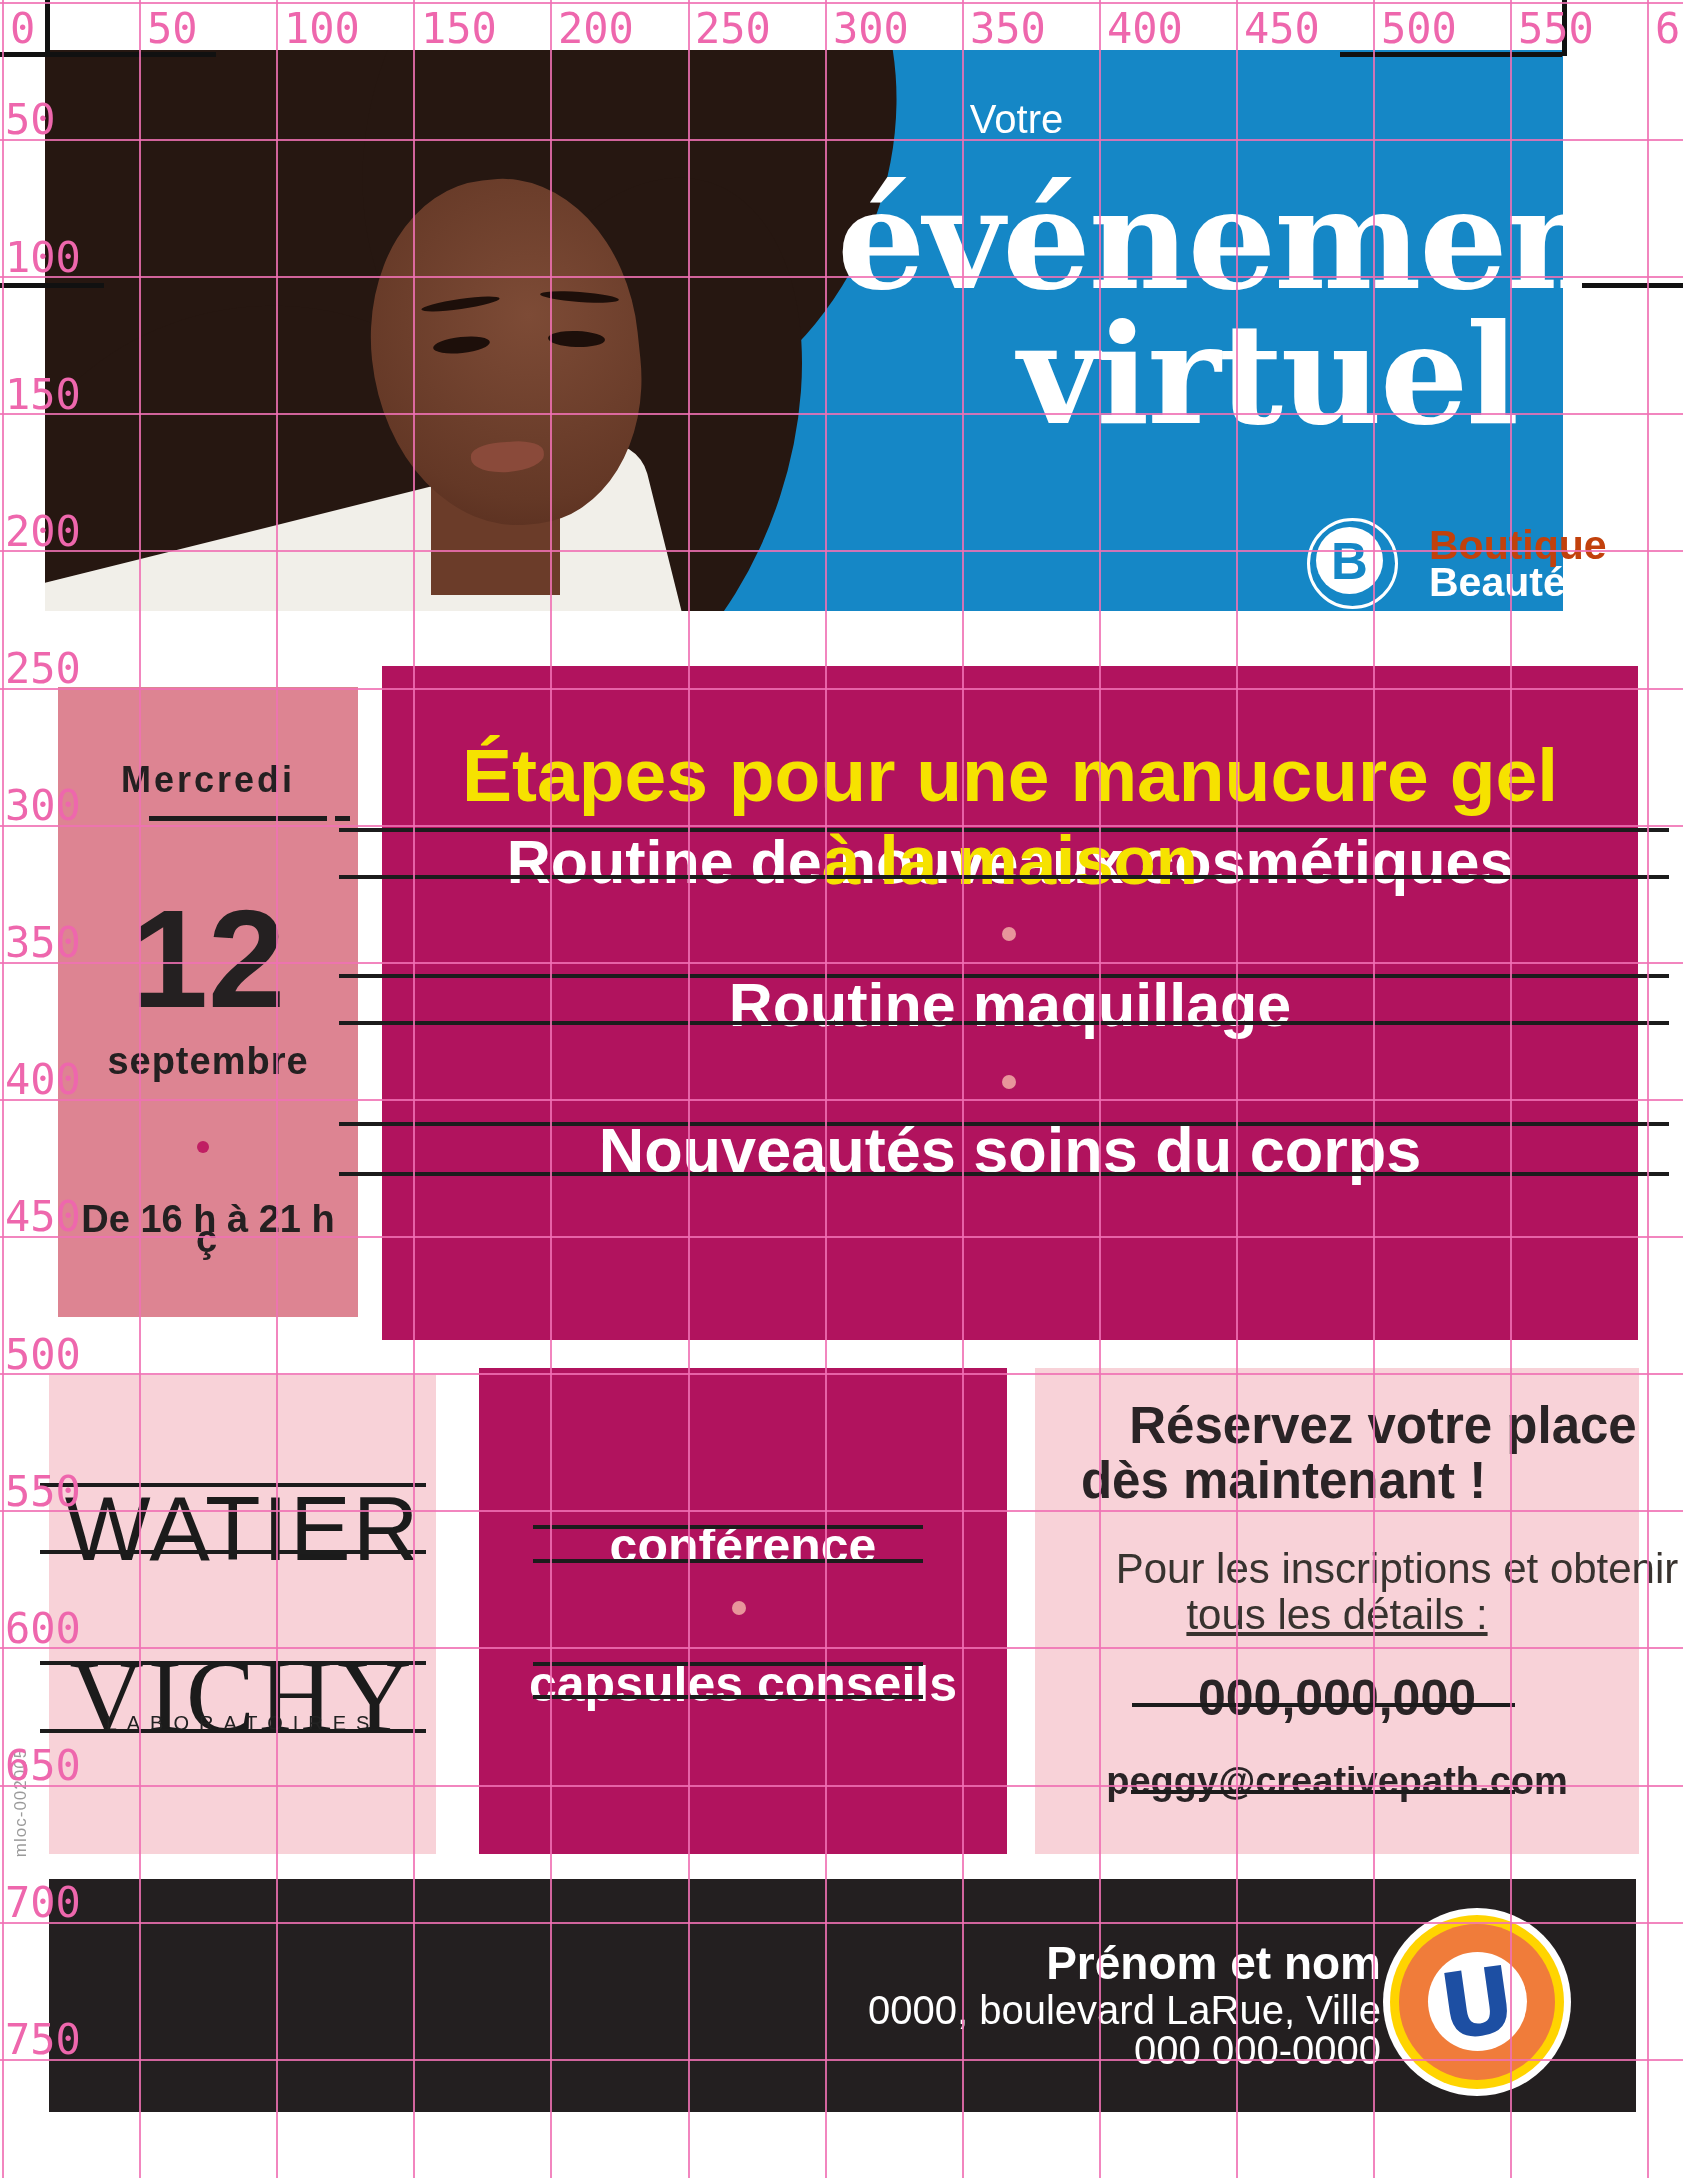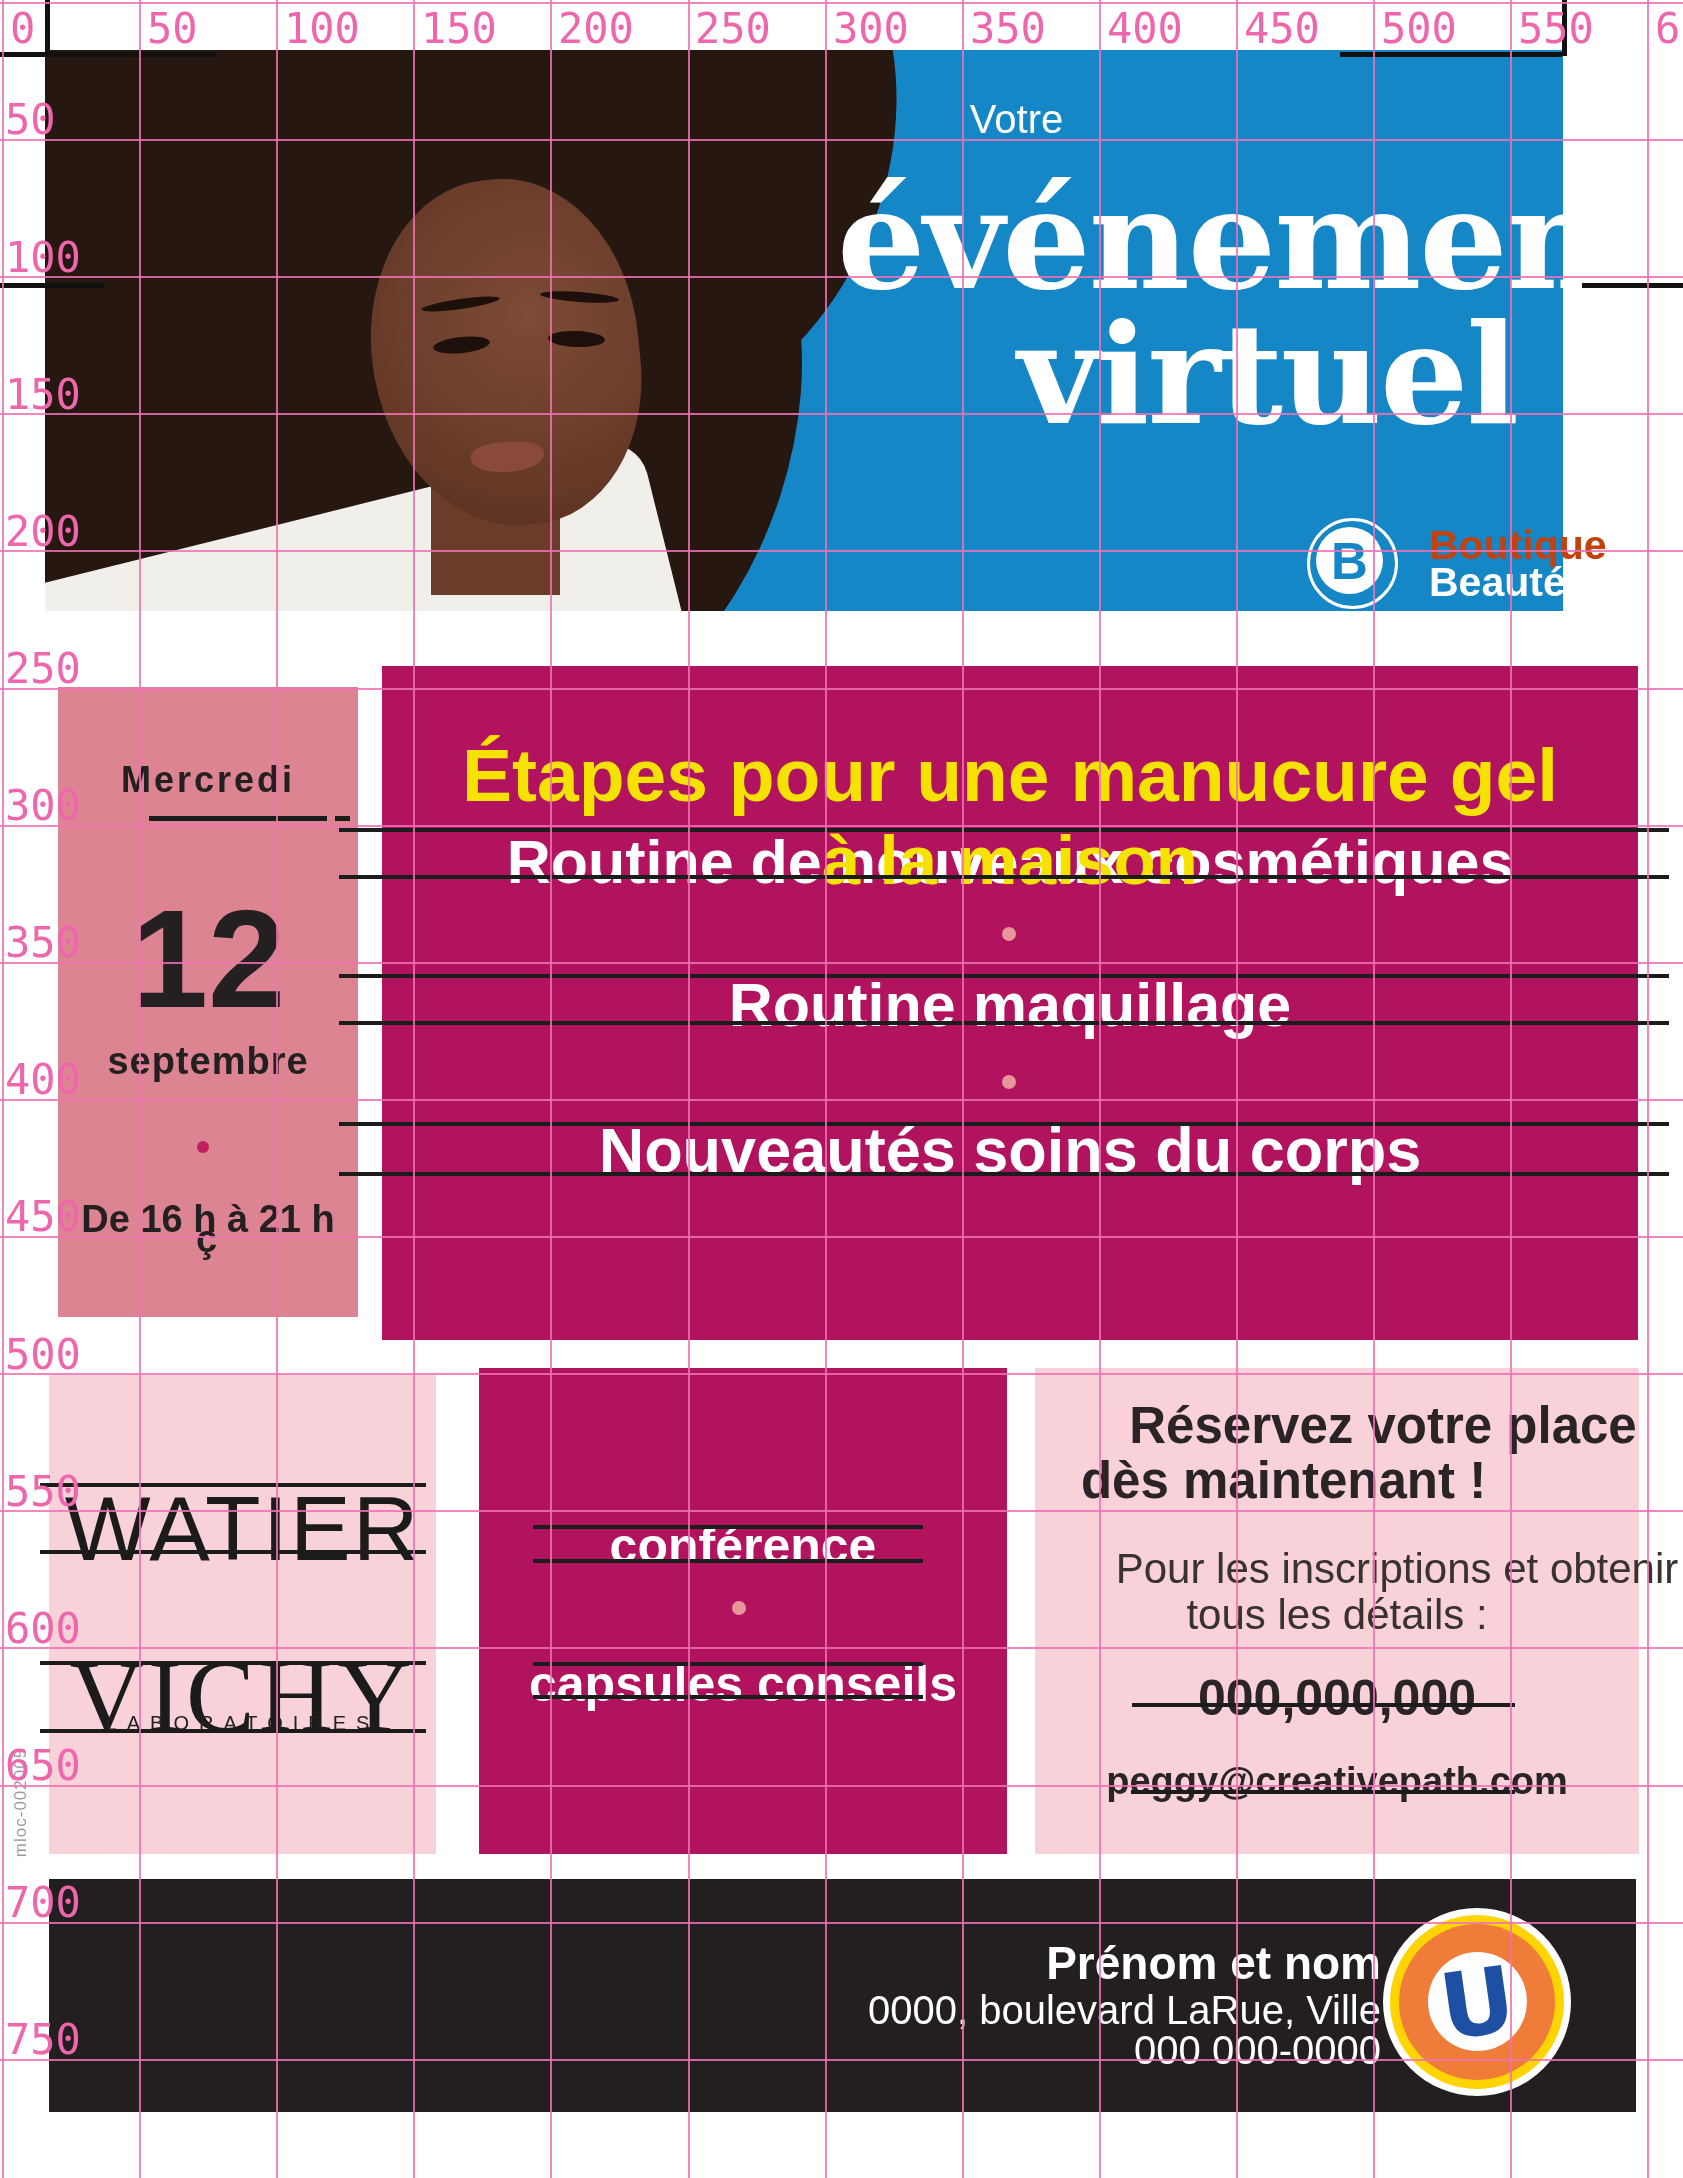--- a/index.html
+++ b/index.html
@@ -89,21 +89,21 @@
 
   <div class="box" style="left:479px;top:1368px;width:528px;height:486px;background:#b1135e;z-index:10;"></div>
   <div class="txt ctr b" style="left:479px;top:1521px;width:528px;font-size:50px;color:#fff;z-index:21;">conférence</div>
   <div class="dot" style="left:732px;top:1601px;width:14px;height:14px;background:#e8959b;"></div>
   <div class="txt ctr b" style="left:479px;top:1659px;width:528px;font-size:50px;color:#fff;z-index:21;">capsules conseils</div>
 
   <div class="box" style="left:1035px;top:1368px;width:604px;height:486px;background:#f8d2d8;z-index:10;"></div>
   <div class="txt ctr x" style="left:1065px;top:1400px;width:604px;font-size:51px;color:#2a2426;z-index:21;margin-left:16px;">Réservez votre place</div>
   <div class="txt ctr x" style="left:1035px;top:1455px;width:497px;font-size:51px;color:#2a2426;z-index:21;">dès maintenant !</div>
   <div class="txt ctr" style="left:1035px;top:1548px;width:724px;font-size:42px;color:#38332f;z-index:21;">Pour les inscriptions et obtenir</div>
-  <div class="txt ctr" style="left:1035px;top:1594px;width:604px;font-size:42px;color:#38332f;z-index:21;">tous les détails :</div>
+  <div class="txt ctr" style="left:1035px;top:1594px;width:604px;font-size:42px;color:#38332f;z-index:21;text-decoration:underline;">tous les détails :</div>
   <div class="txt ctr b" style="left:1035px;top:1673px;width:604px;font-size:50px;color:#2a2426;z-index:21;">000,000,000</div>
   <div class="txt ctr b" style="left:1035px;top:1762px;width:604px;font-size:38px;color:#2a2426;z-index:21;">peggy@creativepath.com</div>
 
   <div class="box" style="left:49px;top:1879px;width:1587px;height:233px;background:#231f20;z-index:10;"></div>
   <div class="txt b" style="left:495px;top:1940px;width:886px;text-align:right;font-size:46px;color:#fff;z-index:21;">Prénom et nom</div>
   <div class="txt" style="left:495px;top:1990px;width:886px;text-align:right;font-size:40px;color:#fff;z-index:21;">0000, boulevard LaRue, Ville</div>
   <div class="txt" style="left:495px;top:2030px;width:886px;text-align:right;font-size:40px;color:#fff;z-index:21;">000 000-0000</div>
 
   <div class="ring" style="left:1383px;top:1908px;width:188px;height:188px;background:#ffffff;z-index:21;"></div>
   <div class="ring" style="left:1390px;top:1915px;width:174px;height:174px;background:#ffd400;z-index:22;"></div>

